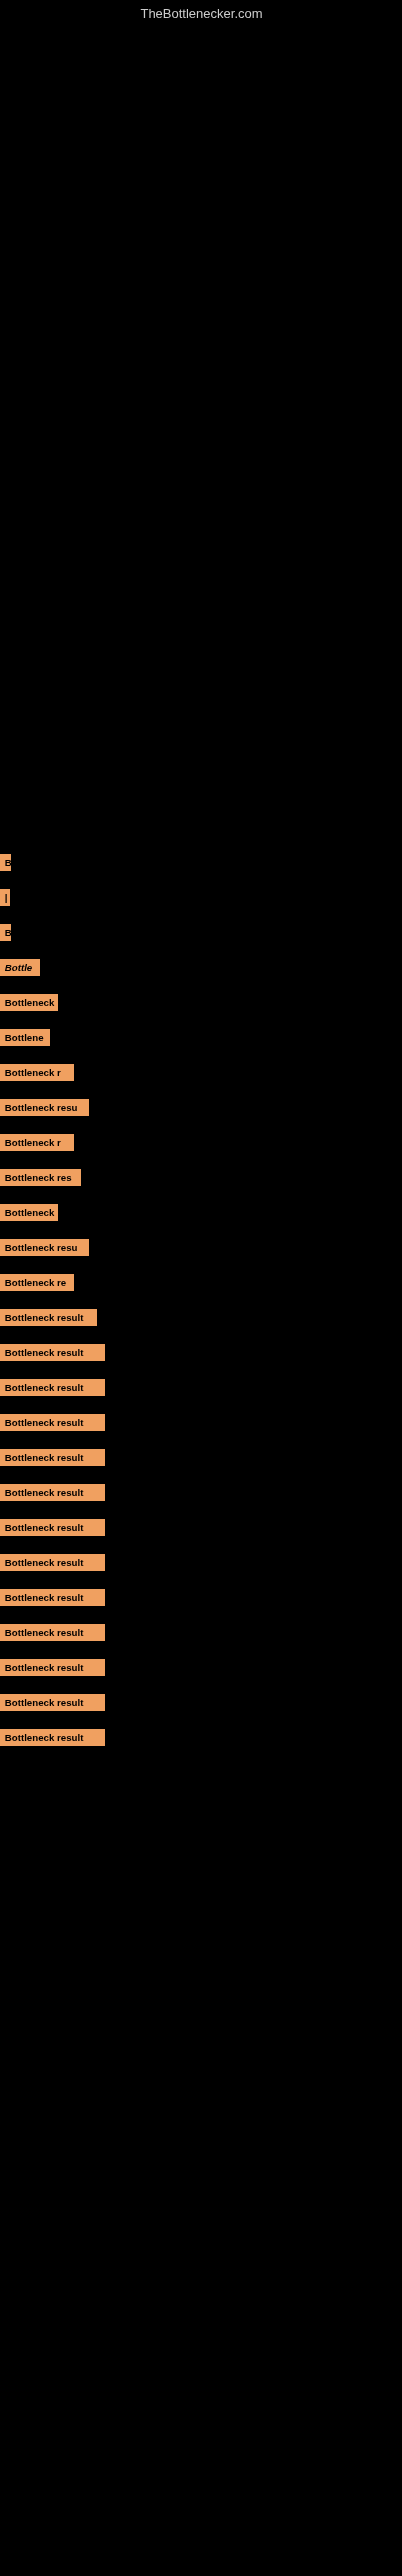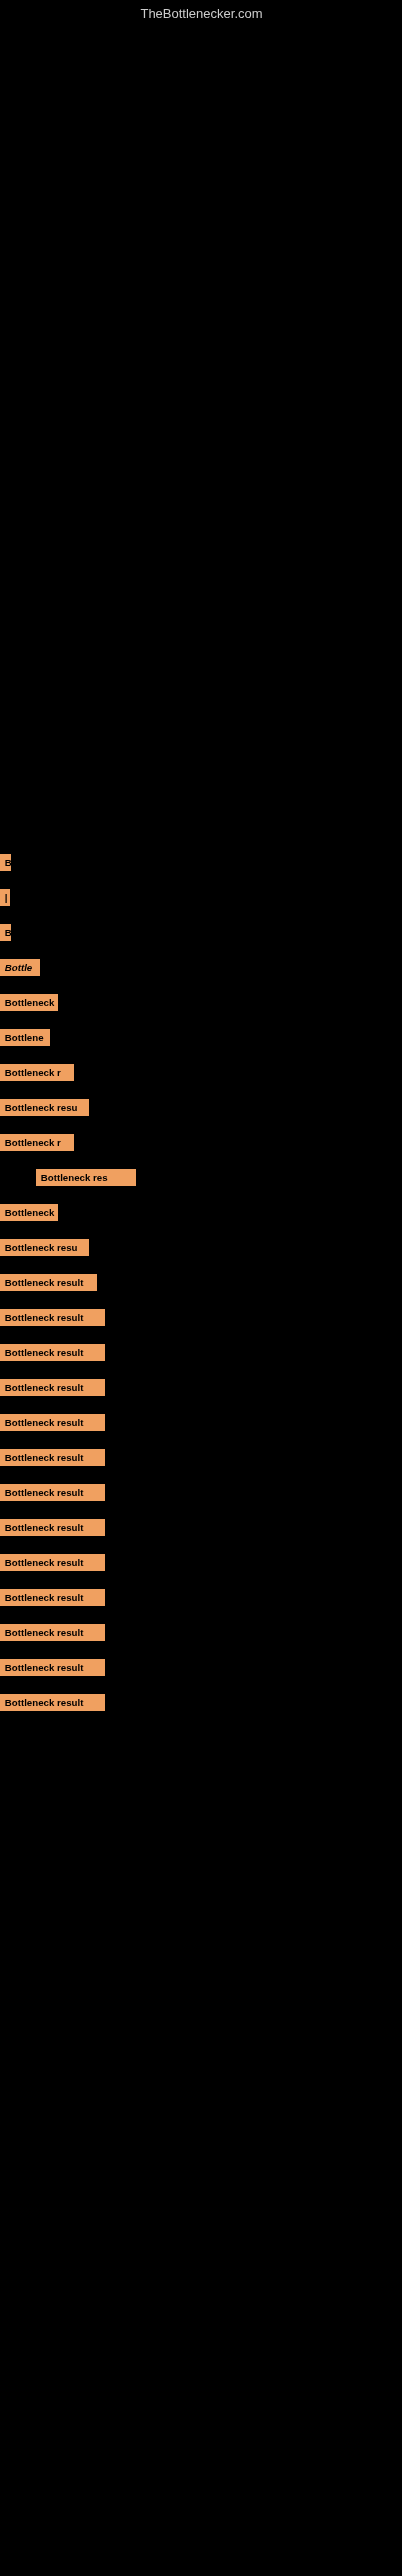--- a/index.html
+++ b/index.html
@@ -51,21 +51,21 @@
     
     .item-1 .bottleneck-label { width: 11.3px; overflow: hidden; }
     .item-2 .bottleneck-label { width: 6.4px; overflow: hidden; }
     .item-3 .bottleneck-label { width: 11.3px; overflow: hidden; }
     .item-4 .bottleneck-label { width: 40px; font-style: italic; }
     .item-5 .bottleneck-label { width: 58px; }
     .item-6 .bottleneck-label { width: 50px; }
     .item-7 .bottleneck-label { width: 74px; }
     .item-8 .bottleneck-label { width: 89px; }
     .item-9 .bottleneck-label { width: 74px; }
-    .item-10 .bottleneck-label { width: 100px; margin-left: 36px; }
+    .item-10 .bottleneck-label { width: 81px; }
     .item-11 .bottleneck-label { width: 58px; }
     .item-12 .bottleneck-label { width: 89px; }
     .item-13 .bottleneck-label { width: 74px; }
     .item-14 .bottleneck-label { width: 97px; }
     .item-15 .bottleneck-label { width: 105px; }
     .item-16 .bottleneck-label { width: 105px; }
     .item-17 .bottleneck-label { width: 105px; }
     .item-18 .bottleneck-label { width: 105px; }
     .item-19 .bottleneck-label { width: 105px; }
     .item-20 .bottleneck-label { width: 105px; }
@@ -111,20 +111,23 @@
     </div>
     <div class="bottleneck-item item-10">
       <span class="bottleneck-label">Bottleneck res</span>
     </div>
     <div class="bottleneck-item item-11">
       <span class="bottleneck-label">Bottleneck</span>
     </div>
     <div class="bottleneck-item item-12">
       <span class="bottleneck-label">Bottleneck resu</span>
     </div>
+    <div class="bottleneck-item item-13">
+      <span class="bottleneck-label">Bottleneck re</span>
+    </div>
     <div class="bottleneck-item item-14">
       <span class="bottleneck-label">Bottleneck result</span>
     </div>
     <div class="bottleneck-item item-15">
       <span class="bottleneck-label">Bottleneck result</span>
     </div>
     <div class="bottleneck-item item-16">
       <span class="bottleneck-label">Bottleneck result</span>
     </div>
     <div class="bottleneck-item item-17">

